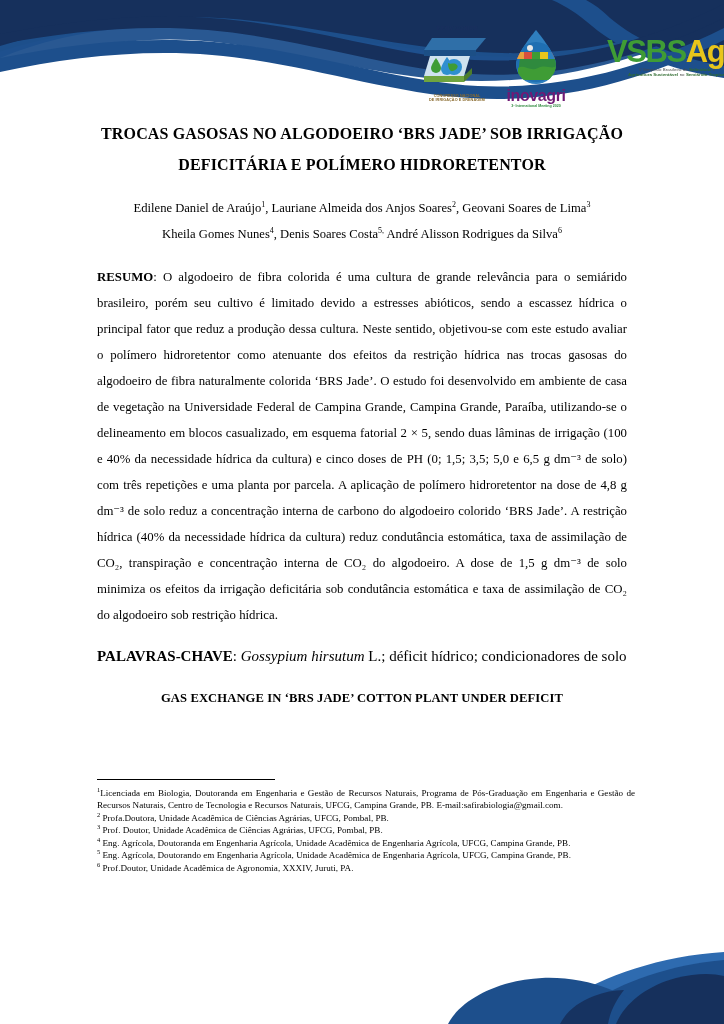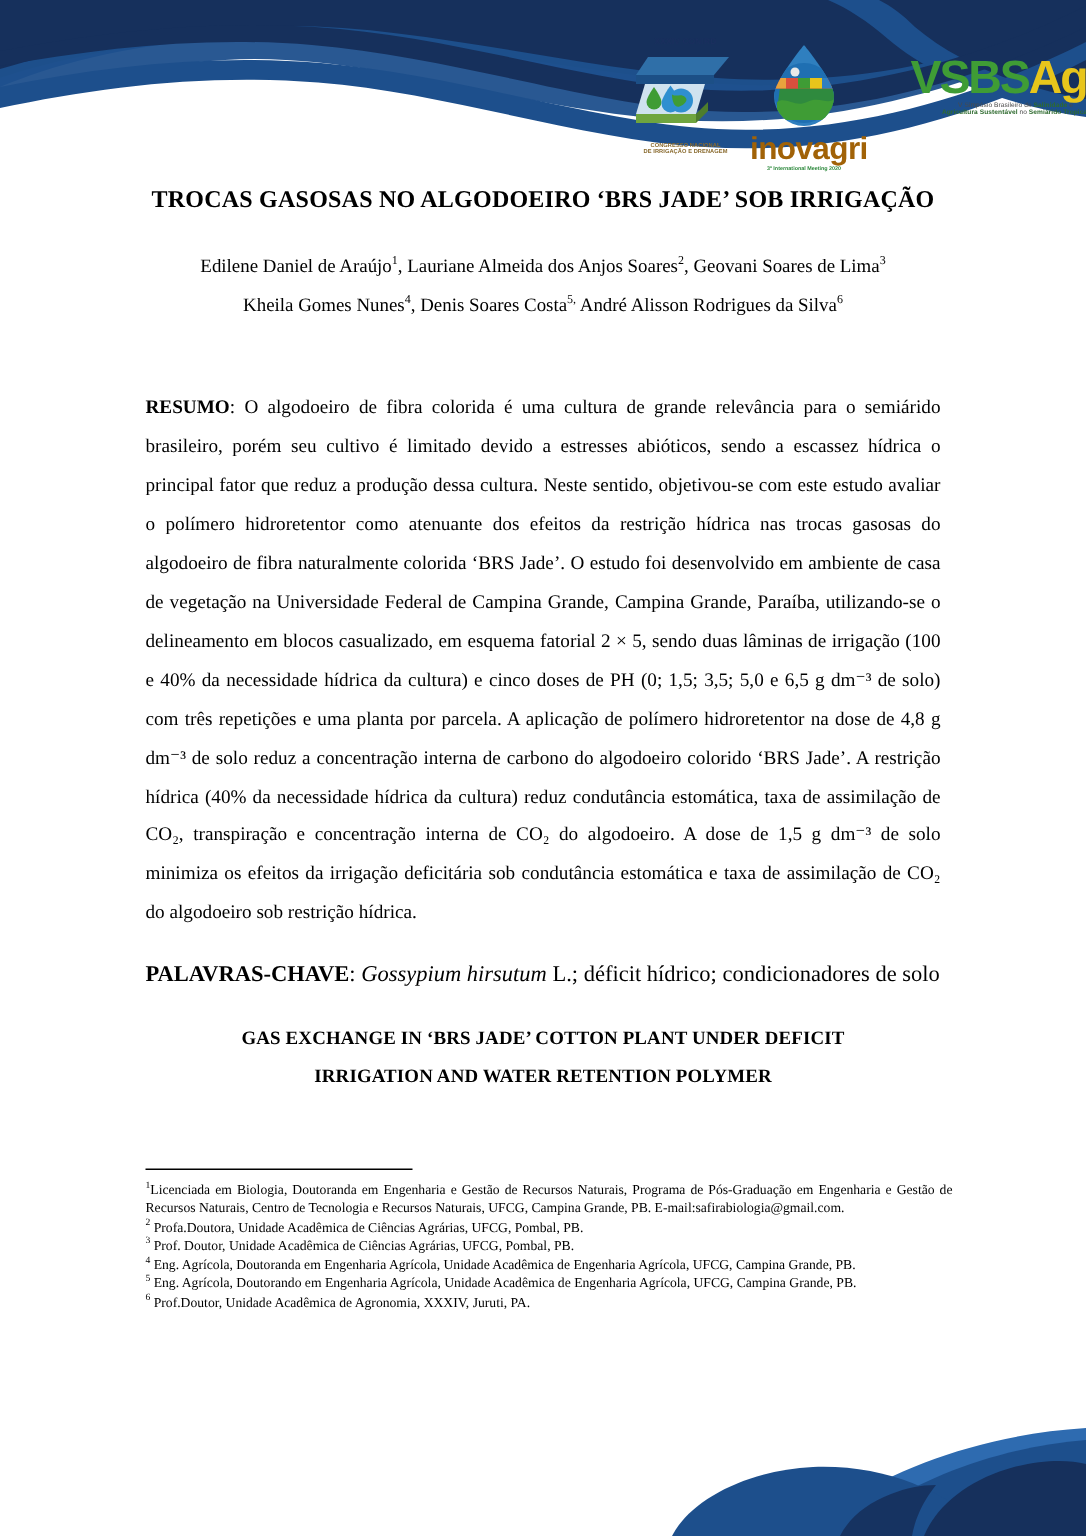--- a/index.html
+++ b/index.html
@@ -56,24 +56,24 @@
     font-family: "Liberation Sans", sans-serif;
     font-size: 3.8px;
     font-weight: bold;
     color: #8a6b2f;
     text-align: center;
     line-height: 1.25;
     letter-spacing: .05px;
   }
   .inovagri-word {
     font-family: "Liberation Sans", sans-serif;
-    font-size: 21px;
-    font-weight: bold;
-    color: #a16207;
-    text-align: right;
+    font-size: 16px;
+    font-weight: bold;
+    color: #701a75;
+    text-align: center;
     line-height: 1;
     letter-spacing: -0.4px;
   }
   .inovagri-sub {
     font-family: "Liberation Sans", sans-serif;
     font-size: 3.6px;
     font-weight: bold;
     color: #2f8a3e;
     text-align: center;
     line-height: 1.2;
@@ -123,21 +123,21 @@
 
   .authors {
     text-align: center;
     font-size: 12.6px;
     line-height: 2.05;
     margin-top: 16px;
   }
   .authors sup { font-size: 8px; vertical-align: super; line-height: 0; }
 
   .abstract {
-    margin-top: 42px;
+    margin-top: 17px;
     text-align: justify;
     font-size: 12.8px;
     line-height: 2.03;
     text-justify: inter-word;
   }
   .abstract b { font-weight: bold; }
 
   .keywords {
     margin-top: 2px;
     font-size: 15px;
@@ -267,38 +267,38 @@
         <b>Agricultura Sustentável</b><span> no </span><b>Semiárido Tropical</b>
       </div>
     </div>
 
   </div>
 
   <div class="content">
 
     <div class="doc-title">
       <div>TROCAS GASOSAS NO ALGODOEIRO ‘BRS JADE’ SOB IRRIGAÇÃO</div>
+      <div>DEFICITÁRIA E POLÍMERO HIDRORETENTOR</div>
     </div>
 
     <div class="authors">
       <div>
         <span>Edilene Daniel de Araújo</span><sup>1</sup><span>, Lauriane Almeida dos Anjos Soares</span><sup>2</sup><span>, Geovani Soares de Lima</span><sup>3</sup>
       </div>
       <div>
         <span>Kheila Gomes Nunes</span><sup>4</sup><span>, Denis Soares Costa</span><sup>5,</sup><span> André Alisson Rodrigues da Silva</span><sup>6</sup>
       </div>
     </div>
 
     <p class="abstract"><b>RESUMO</b><span>: </span><span>O algodoeiro de fibra colorida é uma cultura de grande relevância para o semiárido brasileiro, porém seu cultivo é limitado devido a estresses abióticos, sendo a escassez hídrica o principal fator que reduz a produção dessa cultura. Neste sentido, objetivou-se com este estudo avaliar o polímero hidroretentor como atenuante dos efeitos da restrição hídrica nas trocas gasosas do algodoeiro de fibra naturalmente colorida ‘BRS Jade’. O estudo foi desenvolvido em ambiente de casa de vegetação na Universidade Federal de Campina Grande, Campina Grande, Paraíba, utilizando-se o delineamento em blocos casualizado, em esquema fatorial 2 × 5, sendo duas lâminas de irrigação (100 e 40% da necessidade hídrica da cultura) e cinco doses de PH (0; 1,5; 3,5; 5,0 e 6,5 g dm⁻³ de solo) com três repetições e uma planta por parcela. A aplicação de polímero hidroretentor na dose de 4,8 g dm⁻³ de solo reduz a concentração interna de carbono do algodoeiro colorido ‘BRS Jade’. A restrição hídrica (40% da necessidade hídrica da cultura) reduz condutância estomática, taxa de assimilação de CO₂, transpiração e concentração interna de CO₂ do algodoeiro. A dose de 1,5 g dm⁻³ de solo minimiza os efeitos da irrigação deficitária sob condutância estomática e taxa de assimilação de CO₂ do algodoeiro sob restrição hídrica.</span></p>
 
     <p class="keywords"><b>PALAVRAS-CHAVE</b><span>: </span><i>Gossypium hirsutum</i><span> L.; déficit hídrico; condicionadores de solo</span></p>
 
     <div class="doc-title-en">
       <div>GAS EXCHANGE IN ‘BRS JADE’ COTTON PLANT UNDER DEFICIT</div>
-      <div>IRRIGATION AND WATER RETENTION POLYMER</div>
     </div>
 
   </div>
 
   <div class="footnotes">
     <div class="fn-rule"></div>
 
     <p class="fn"><sup>1</sup><span>Licenciada em Biologia, Doutoranda em Engenharia e Gestão de Recursos Naturais, Programa de Pós-Graduação em Engenharia e Gestão de Recursos Naturais, Centro de Tecnologia e Recursos Naturais, UFCG, Campina Grande, PB. E-mail:safirabiologia@gmail.com.</span></p>
     <p class="fn"><sup>2</sup><span> Profa.Doutora, Unidade Acadêmica de Ciências Agrárias, UFCG, Pombal, PB.</span></p>
     <p class="fn"><sup>3</sup><span> Prof. Doutor, Unidade Acadêmica de Ciências Agrárias, UFCG, Pombal, PB.</span></p>

